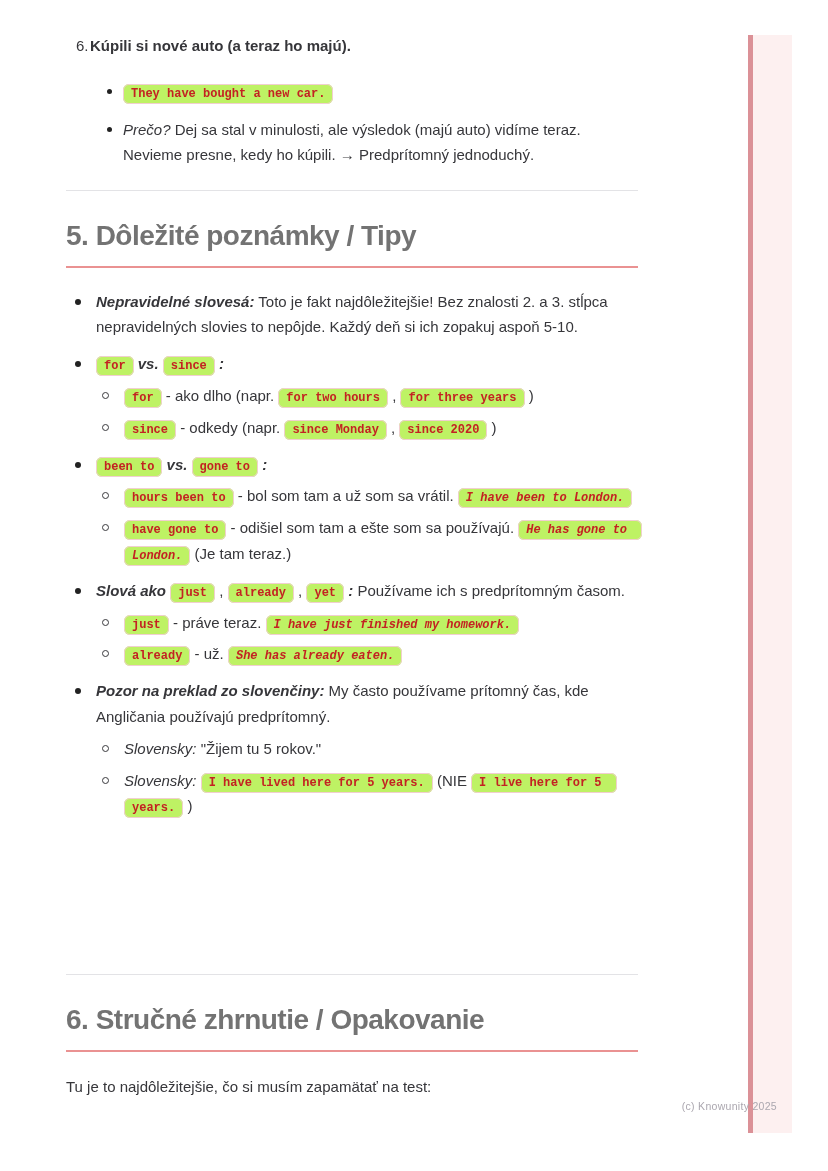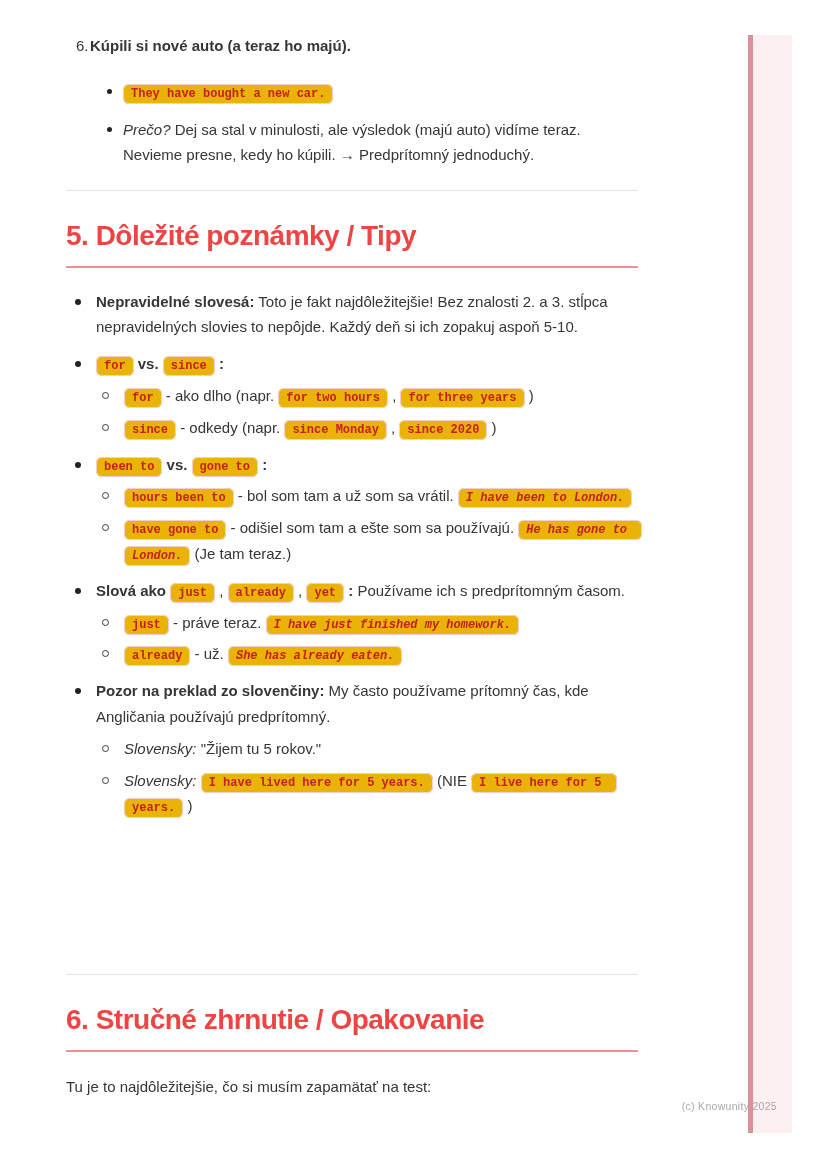--- a/index.html
+++ b/index.html
@@ -17,21 +17,21 @@
   .edge-bar-line { position:absolute; left:748px; top:35px; width:5px; height:1098px; background:#db9197; }
 
   
   .block-a { position:absolute; left:66px; top:33px; width:572px; }
   .section-5 { position:absolute; left:66px; top:190px; width:572px; }
   .section-6 { position:absolute; left:66px; top:974px; width:572px; }
 
   hr.divider { border:none; border-top:1px solid #e3e3e6; height:0; }
 
   h2.sec-heading {
-    color:#ef4444; font-size:28px; font-weight:700; letter-spacing:-0.5px;
+    color:#737373; font-size:28px; font-weight:700; letter-spacing:-0.5px;
     line-height:1.2; margin:28px 0 0 0; padding-bottom:13px;
     border-bottom:2px solid #ea9292;
   }
 
   
   .oli { display:flex; }
   .oli .num { flex:none; width:24px; padding-left:10px; }
   .oli-title { font-weight:700; }
 
   
@@ -44,26 +44,26 @@
 
   ul.main { margin-top:21px; padding-left:30px; }
   ul.main > li { margin-bottom:11px; }
   ul.main > li::before { content:""; position:absolute; left:-21px; top:10px; width:6px; height:6px; border-radius:50%; background:#222; }
 
   ul.sub { margin-top:5px; padding-left:28px; }
   ul.sub > li { margin-top:6px; margin-bottom:0; }
   ul.sub > li::before { content:""; position:absolute; left:-22px; top:9px; width:5px; height:5px; border-radius:50%; background:#fff; border:1.2px solid #3a3a3e; }
 
   
-  .rb { font-weight:700; }
+  .rb { font-weight:700;font-style:italic; }
   .ri { font-style:italic; }
   .chip {
     font-family:"Liberation Mono","DejaVu Sans Mono",monospace;
     font-weight:700; font-size:12px; color:#c32222;
-    background:#eab308; border:1px solid #f1cfcf; border-radius:6px;
+    background:#bef264; border:1px solid #f1cfcf; border-radius:6px;
     padding:2px 7px; white-space:pre-wrap;
     -webkit-box-decoration-break:clone; box-decoration-break:clone;
   }
   .chip.ri { font-style:italic; }
 
   .intro-text { margin-top:22px; }
 
   .footer-credit {
     position:absolute; top:1097px; right:51px; z-index:2;
     font-size:10.5px; letter-spacing:0.3px; color:#aba7af;

